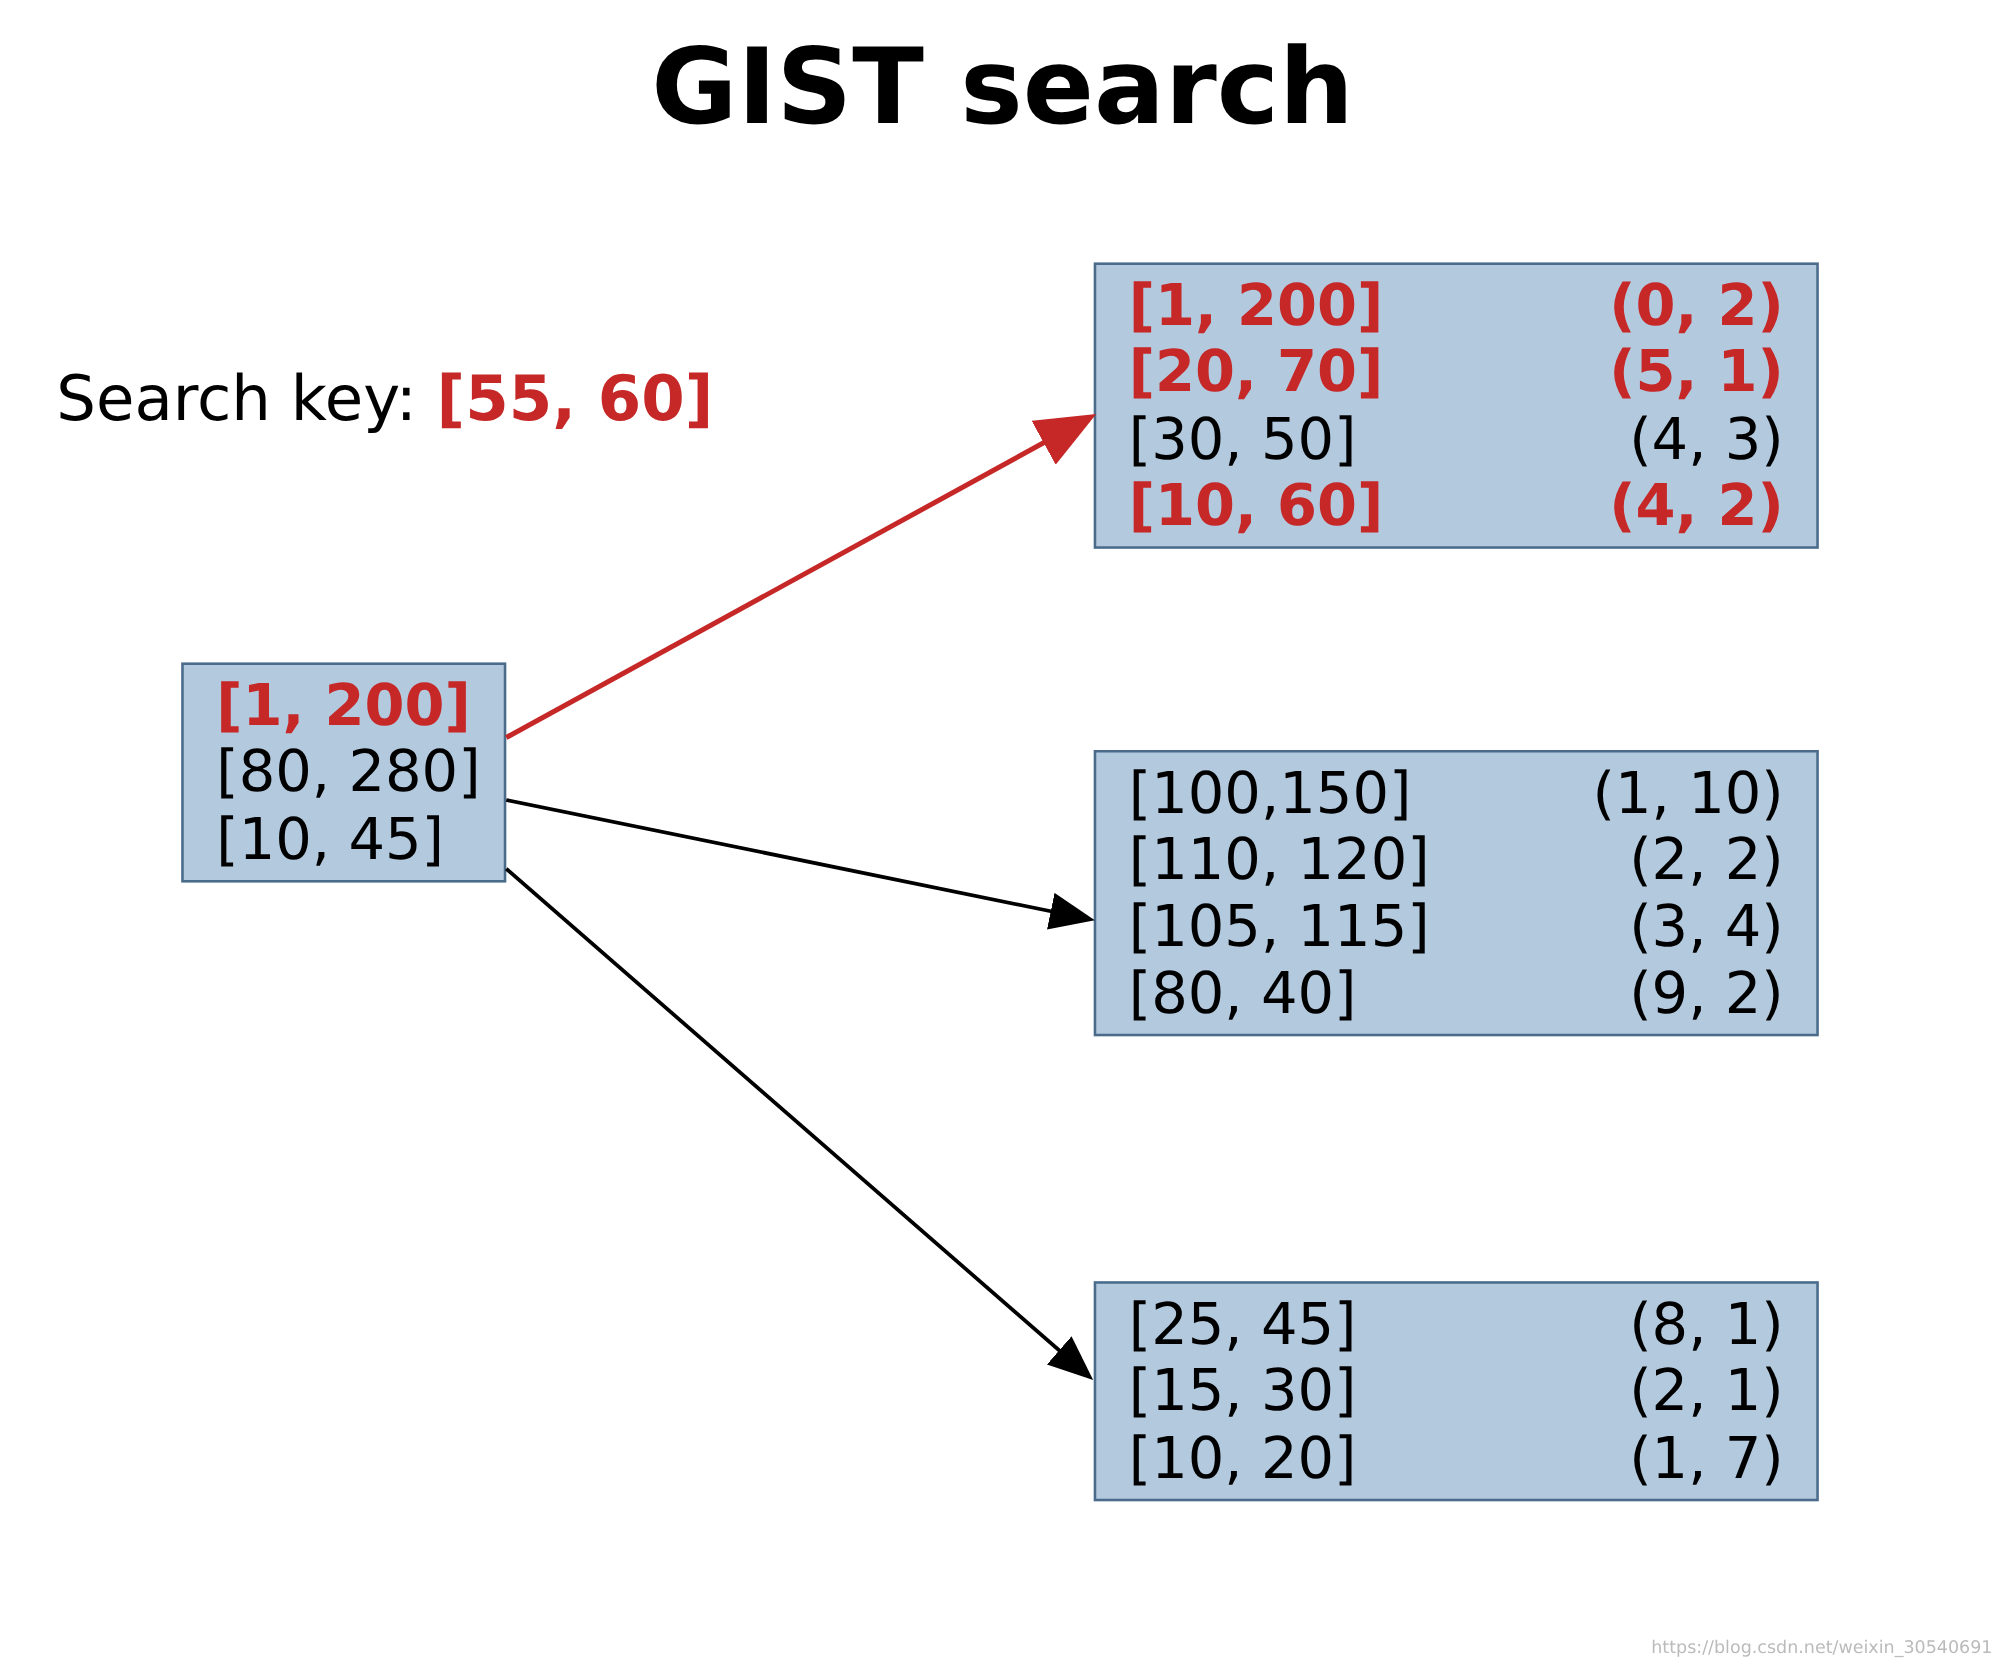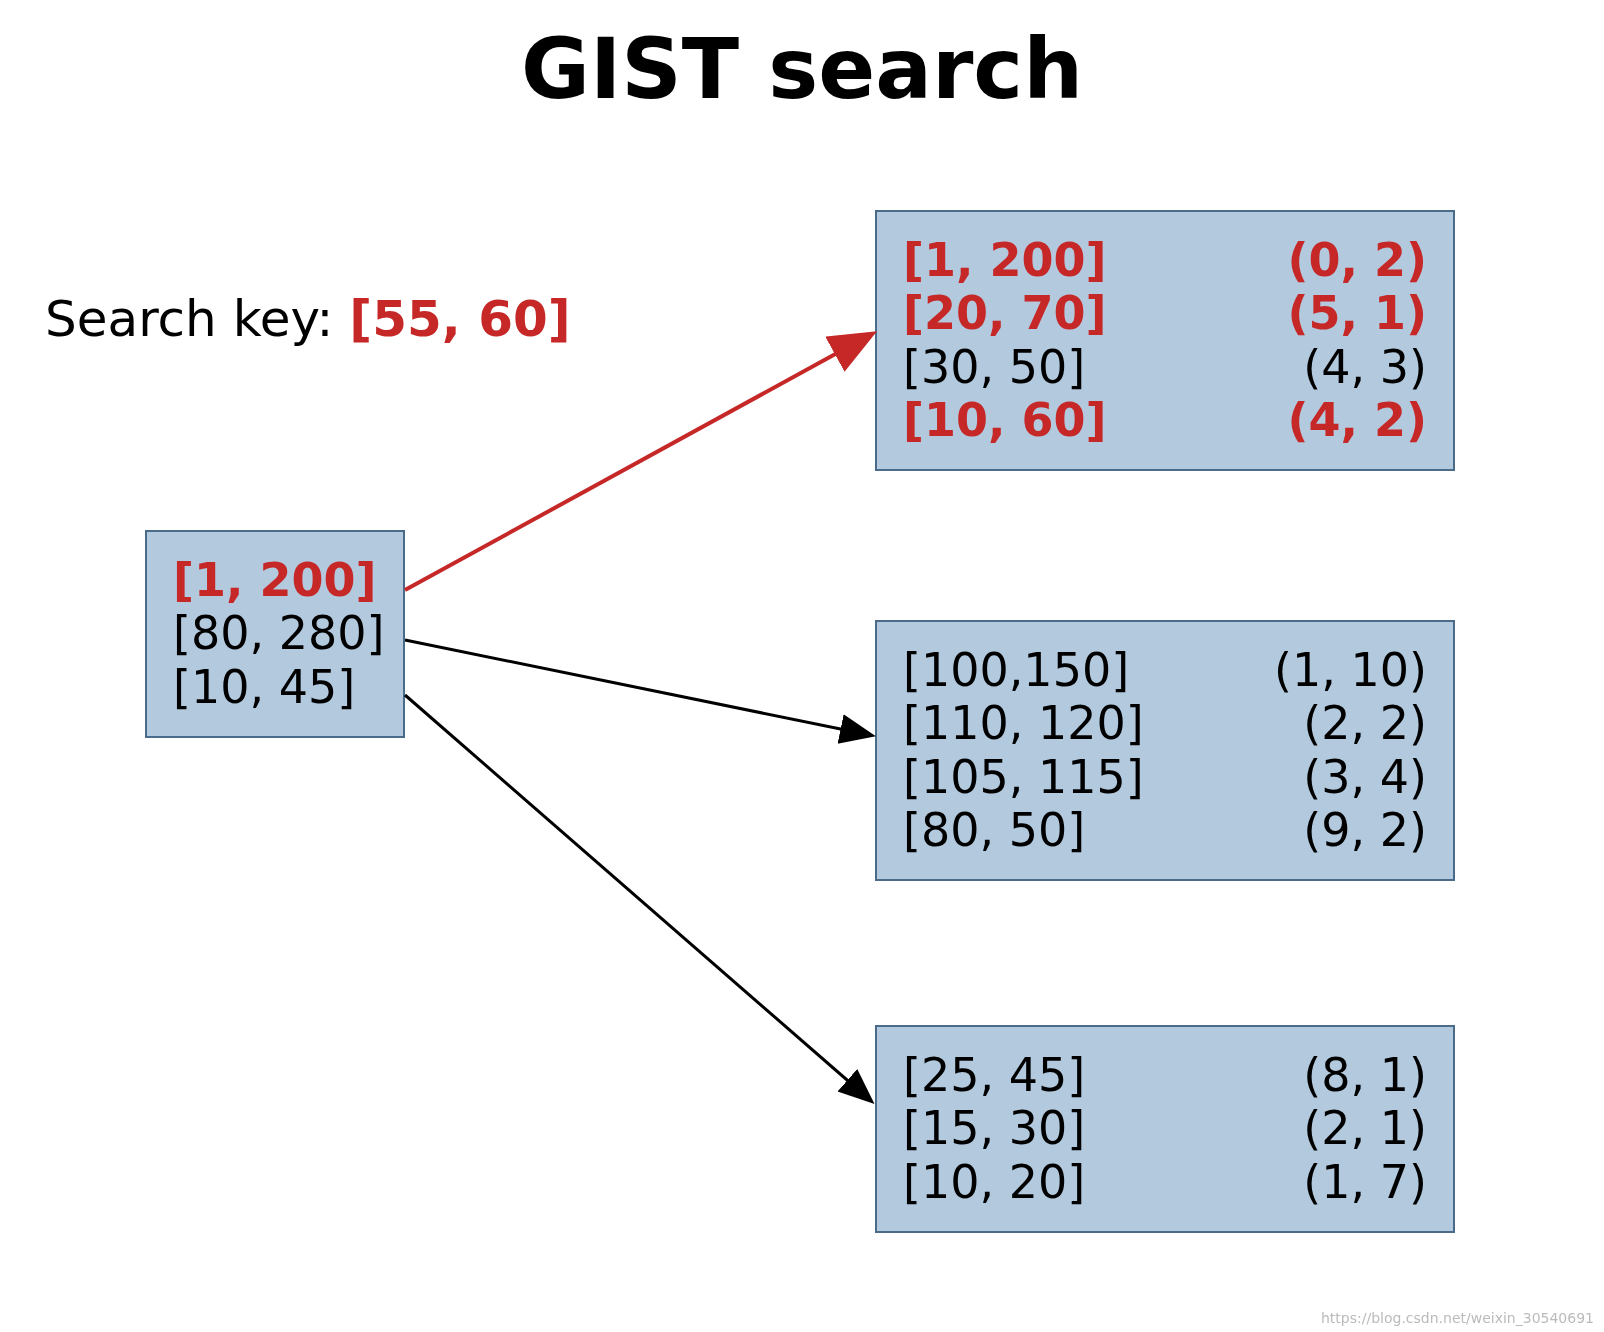--- a/index.html
+++ b/index.html
@@ -1,20 +1,20 @@
 <!DOCTYPE html>
 <html><head>
 <meta charset="utf-8">
 <style>
   html,body{margin:0;padding:0;background:#fff;font-family:"DejaVu Sans","Liberation Sans",Arial,sans-serif;}
   #stage{position:relative;width:1604px;height:1332px;background:#fff;}
   .title{position:absolute;top:20px;left:0;width:1604px;text-align:center;font-size:84px;color:#000;font-weight:bold;}
   .searchkey{position:absolute;top:290px;left:45px;font-size:50px;color:#000;}
   .searchkey .hl{color:#c62828;font-weight:bold;}
-  .node{position:absolute;background:#b3c9de;border:2px solid #4a6b8a;box-sizing:border-box;padding:22px 26px;font-size:46px;line-height:1.16;}
+  .node{position:absolute;background:#b3c9de;border:2px solid #4a6b8a;box-sizing:border-box;padding:6px 26px;font-size:46px;line-height:1.16;}
   .row{display:flex;justify-content:space-between;gap:40px;white-space:nowrap;}
   .left{}
   .right{}
   .hl{color:#c62828;font-weight:bold;}
   svg.arrows{position:absolute;top:0;left:0;width:1604px;height:1332px;pointer-events:none;}
   .watermark{position:absolute;right:10px;bottom:6px;font-size:14px;color:#bbb;}
 </style>
 </head>
 <body>
 
@@ -50,35 +50,35 @@
       <div class="row">
         <span class="left">[30, 50]</span>
         <span class="right">(4, 3)</span>
       </div>
       <div class="row hl">
         <span class="left">[10, 60]</span>
         <span class="right">(4, 2)</span>
       </div>
     </div>
 
-  <div id="leaf1" class="node" style="top:620px;left:875px;width:580px;">
+  <div id="leaf1" class="node" style="top:600px;left:875px;width:580px;">
       <div class="row">
         <span class="left">[100,150]</span>
         <span class="right">(1, 10)</span>
       </div>
       <div class="row">
         <span class="left">[110, 120]</span>
         <span class="right">(2, 2)</span>
       </div>
       <div class="row">
         <span class="left">[105, 115]</span>
         <span class="right">(3, 4)</span>
       </div>
       <div class="row">
-        <span class="left">[80, 50]</span>
+        <span class="left">[80, 40]</span>
         <span class="right">(9, 2)</span>
       </div>
     </div>
 
   <div id="leaf2" class="node" style="top:1025px;left:875px;width:580px;">
       <div class="row">
         <span class="left">[25, 45]</span>
         <span class="right">(8, 1)</span>
       </div>
       <div class="row">

